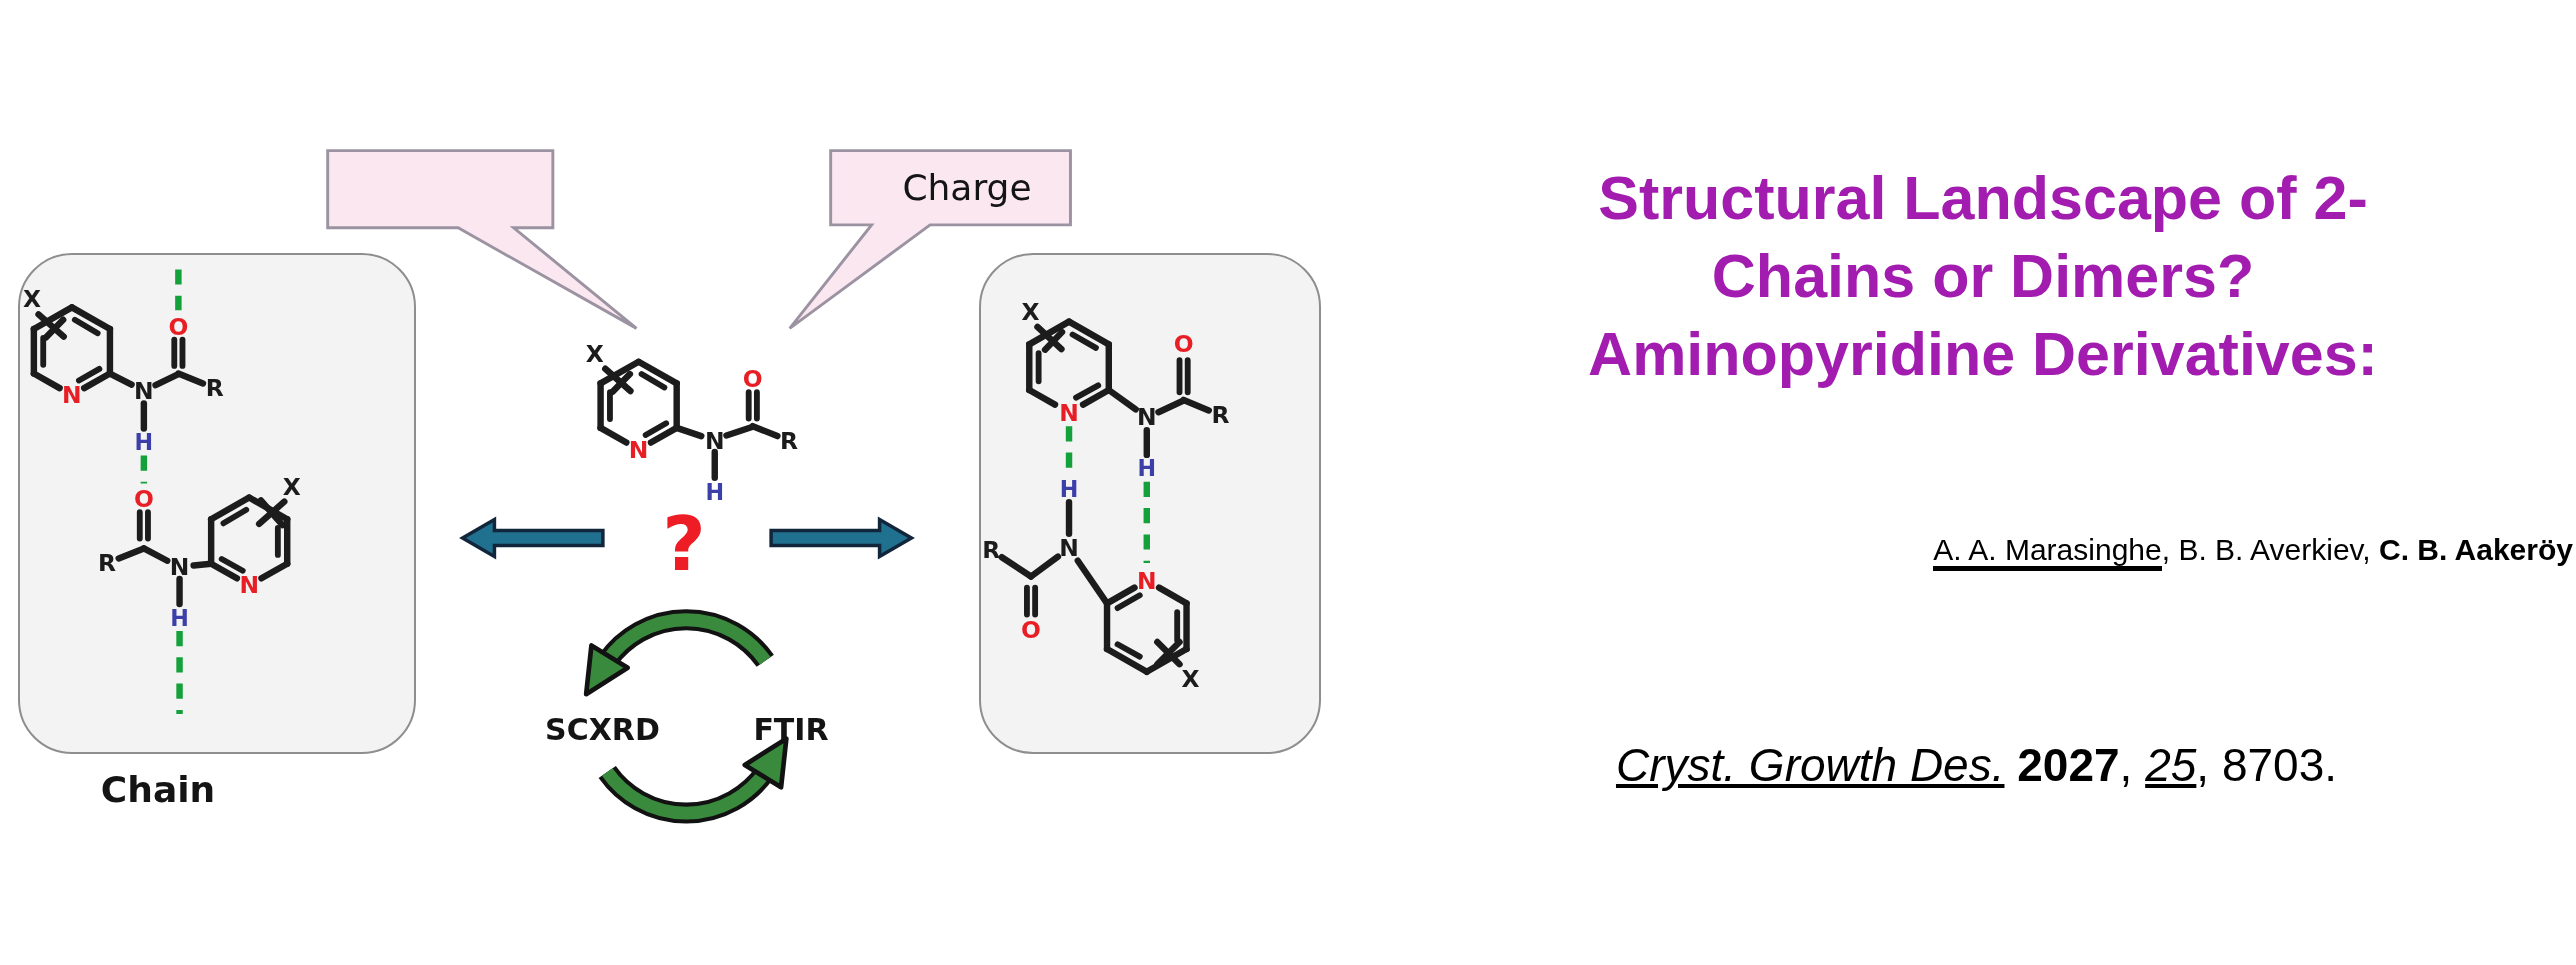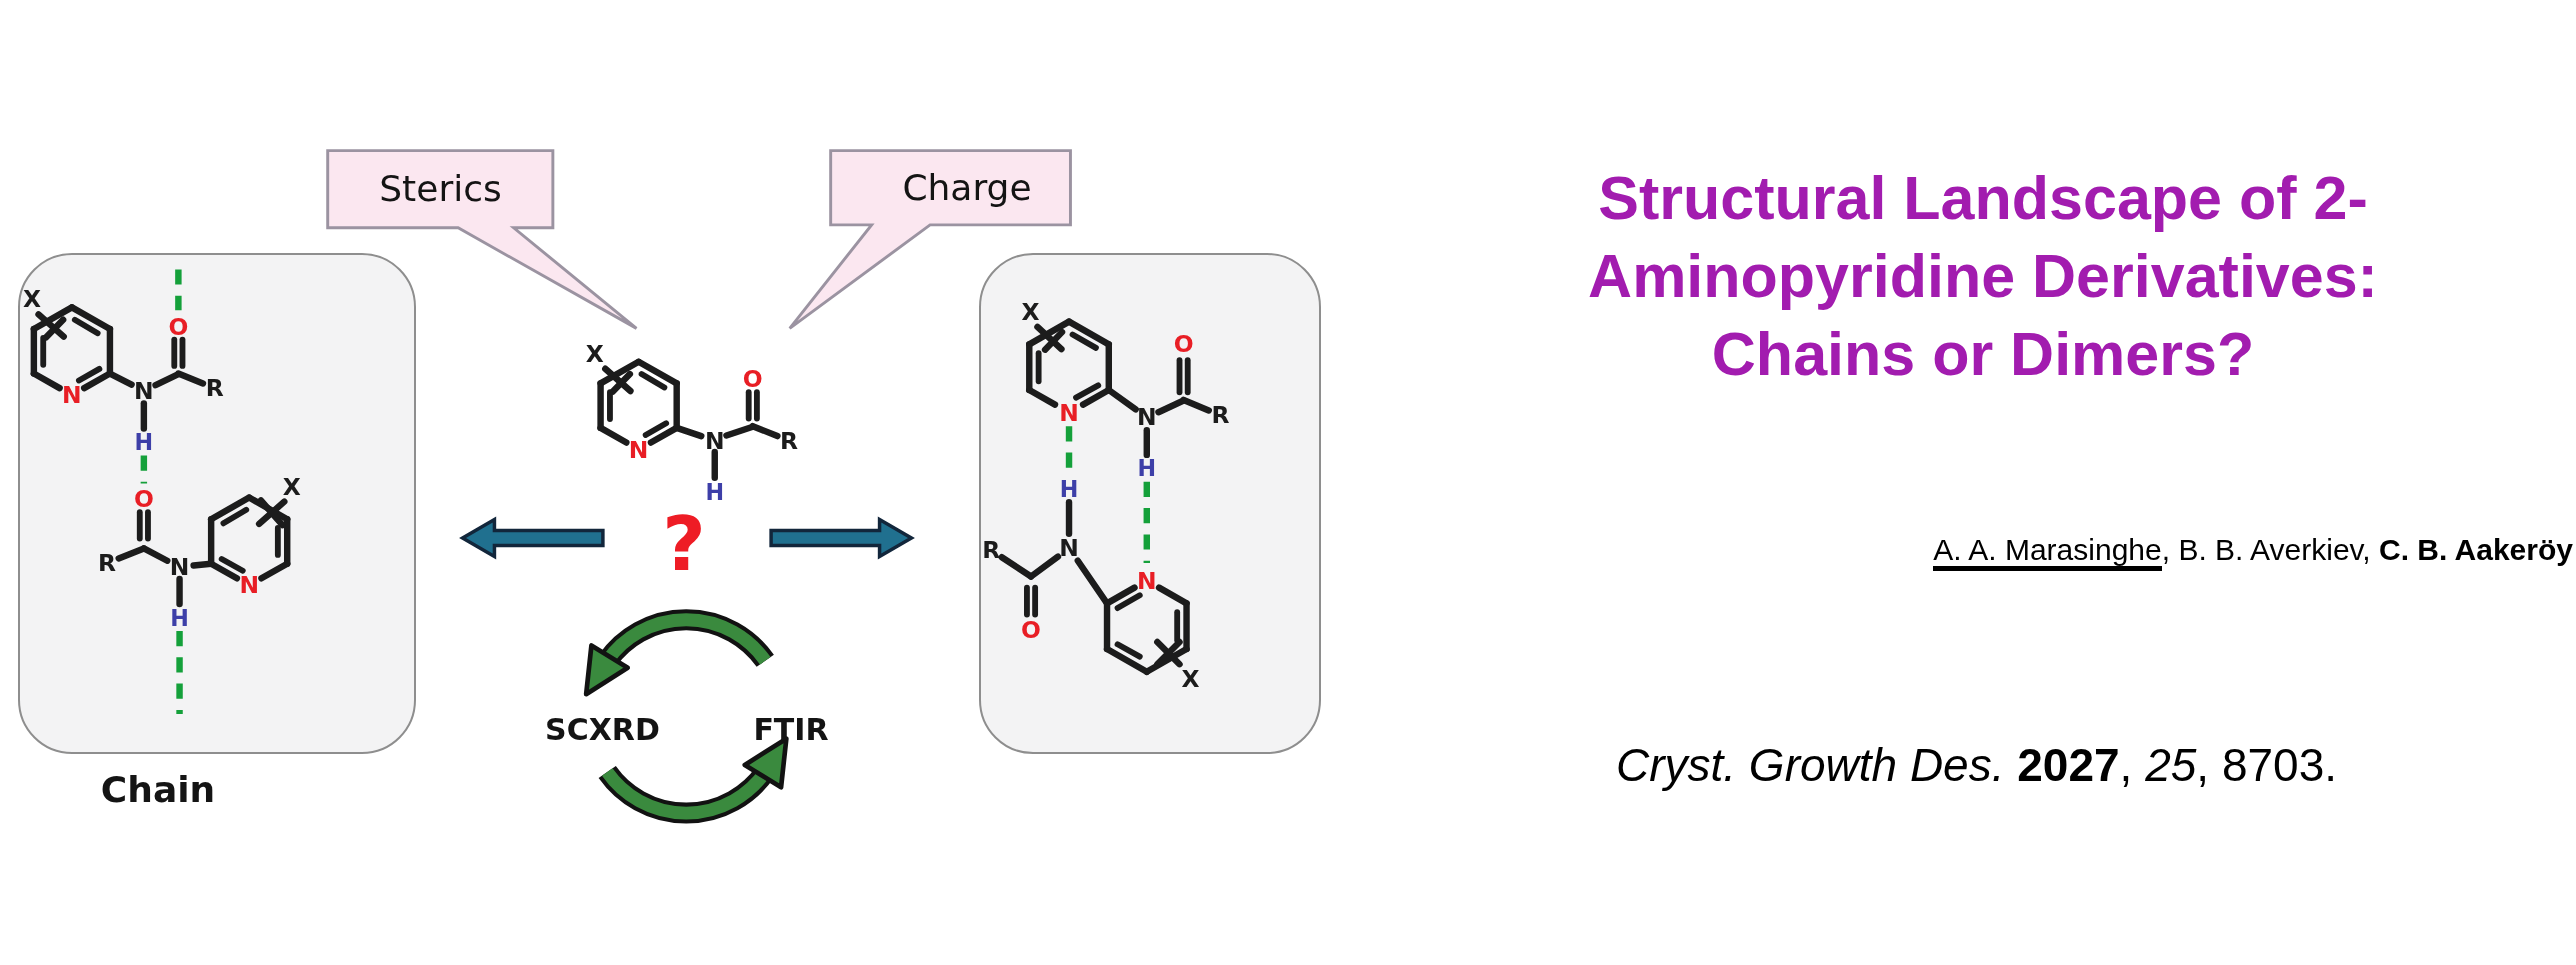--- a/index.html
+++ b/index.html
@@ -16,21 +16,21 @@
   .cycle-label{font-family:"DejaVu Sans",sans-serif;font-weight:bold;font-size:30px;color:#141414;
                text-align:center;height:41px;line-height:41px;}
   .qmark{font-family:"DejaVu Sans",sans-serif;font-weight:bold;font-size:75px;color:#ee1c25;
          text-align:center;width:82px;height:102px;line-height:97px;}
   
   .title{font-weight:bold;font-size:61px;line-height:78px;color:#a21caf;text-align:center;}
   .authors{font-size:30px;color:#000;text-align:right;white-space:nowrap;}
   .citation{font-size:46px;color:#000;text-align:center;white-space:nowrap;}
   .u{border-bottom:5.3px solid #000;}
   .b{font-weight:bold;}
-  .i{font-style:italic;}
+  .i{font-style:italic;text-decoration:underline;}
   .sp{white-space:pre;}
   
   .bond line{stroke:#1c1c1c;stroke-width:11;stroke-linecap:round;}
   .dbl line{stroke:#1c1c1c;stroke-width:10;stroke-linecap:round;}
   .hb{stroke:#14a03a;stroke-width:11;stroke-dasharray:26 19;fill:none;}
   svg text{font-family:"DejaVu Sans",sans-serif;font-weight:bold;text-anchor:middle;dominant-baseline:central;}
   text.atom{font-size:40px;fill:#1c1c1c;}
   text.nred{font-size:40px;fill:#e81e25;}
   text.ored{font-size:40px;fill:#e81e25;}
   text.hblue{font-size:38px;fill:#3d3fa8;}
@@ -42,21 +42,20 @@
 </style>
 </head>
 <body>
 
 <div class="canvas">
 
   <svg class="abs" style="left:316px;top:140px;" width="772" height="199" viewBox="0 0 1320 340">
     <path class="bubble" d="M20,18 L405,18 L405,150 L338,150 L548,322 L243,150 L20,150 Z"></path>
     <path class="bubble" d="M880,18 L1290,18 L1290,145 L1050,145 L810,322 L950,145 L880,145 Z"></path>
   </svg>
-  <div class="abs bubble-label" style="left:328px;top:162px;width:225px;">Sterics</div>
   <div class="abs bubble-label" style="left:831px;top:161px;width:240px;padding-left:16px;">Charge</div>
 
   <div class="abs panel" style="left:17.5px;top:253px;width:398px;height:501px;"></div>
   <svg class="abs" style="left:17.5px;top:253px;" width="398" height="502" viewBox="0 0 680 858">
 
     <g>
       <line class="hb" x1="274" y1="28" x2="274" y2="98"></line>
       <line class="hb" x1="215" y1="346" x2="215" y2="394"></line>
       <line class="hb" x1="276" y1="646" x2="276" y2="788"></line>
     </g>
@@ -216,22 +215,22 @@
     <path class="cyc-under" d="M77,299 A165,165 0 0 0 347,299"></path>
     <path class="cyc-over" d="M77,299 A165,165 0 0 0 347,299"></path>
     <polygon class="cyc-head" points="41,166 112,121 50,83"></polygon>
     <polygon class="cyc-head" points="383,242 312,287 374,325"></polygon>
   </svg>
   <div class="abs cycle-label" style="left:528px;top:709px;width:149px;">SCXRD</div>
   <div class="abs cycle-label" style="left:718px;top:709px;width:146px;">FTIR</div>
 
   <div class="abs title" style="left:1433px;top:159px;width:1100px;">
     <div>Structural Landscape of 2-</div>
+    <div>Chains or Dimers?</div>
     <div>Aminopyridine Derivatives:</div>
-    <div>Chains or Dimers?</div>
   </div>
 
   <div class="abs authors" style="left:1380px;top:533px;width:1193px;">
     <span class="u">A. A. Marasinghe</span><span class="sp">, </span><span>B. B. Averkiev</span><span class="sp">, </span><span class="b">C. B. Aakeröy</span>
   </div>
 
   <div class="abs citation" style="left:1380px;top:738px;width:1193px;">
     <span class="i">Cryst. Growth Des.</span><span class="sp"> </span><span class="b">2027</span><span class="sp">, </span><span class="i">25</span><span class="sp">, </span><span>8703.</span>
   </div>
 

